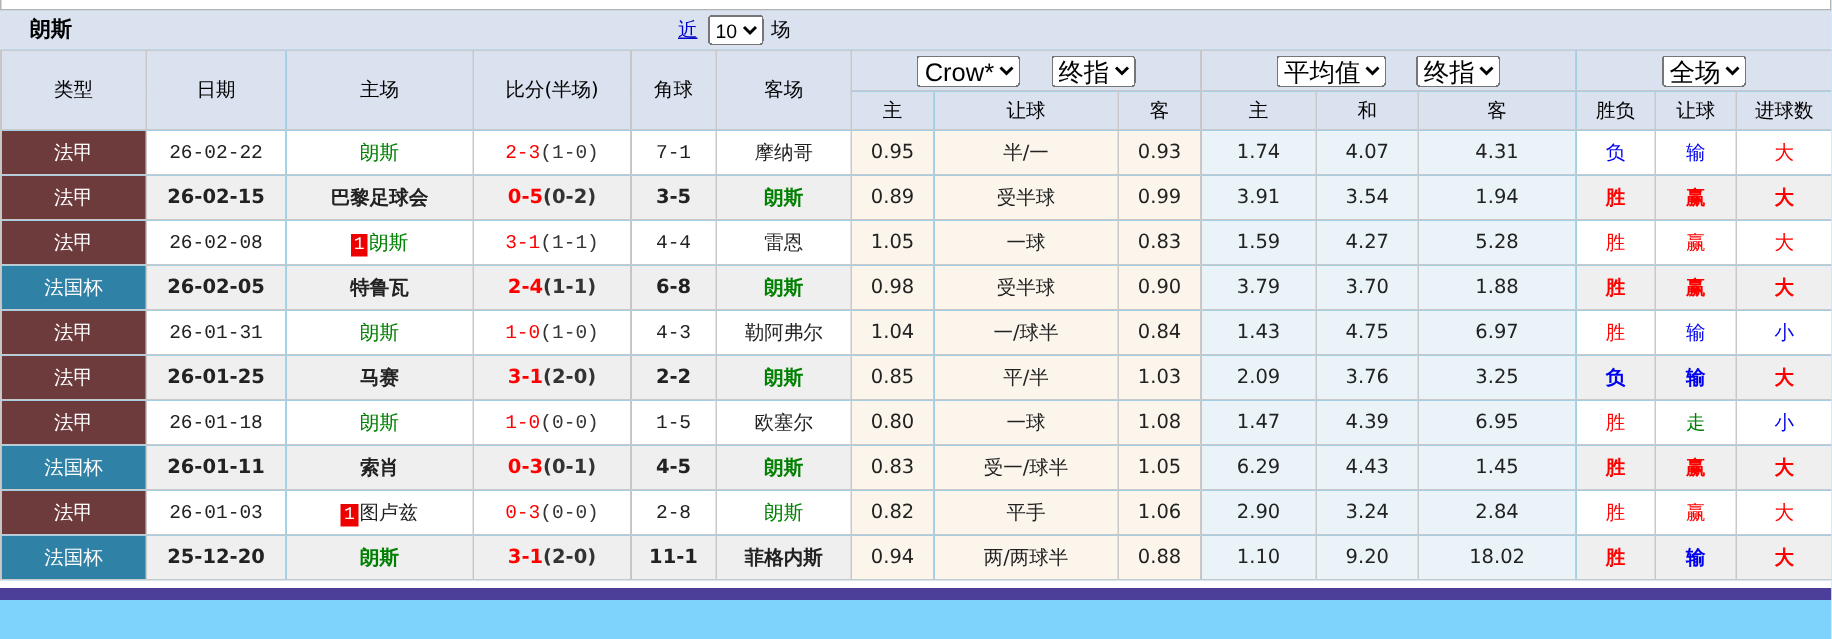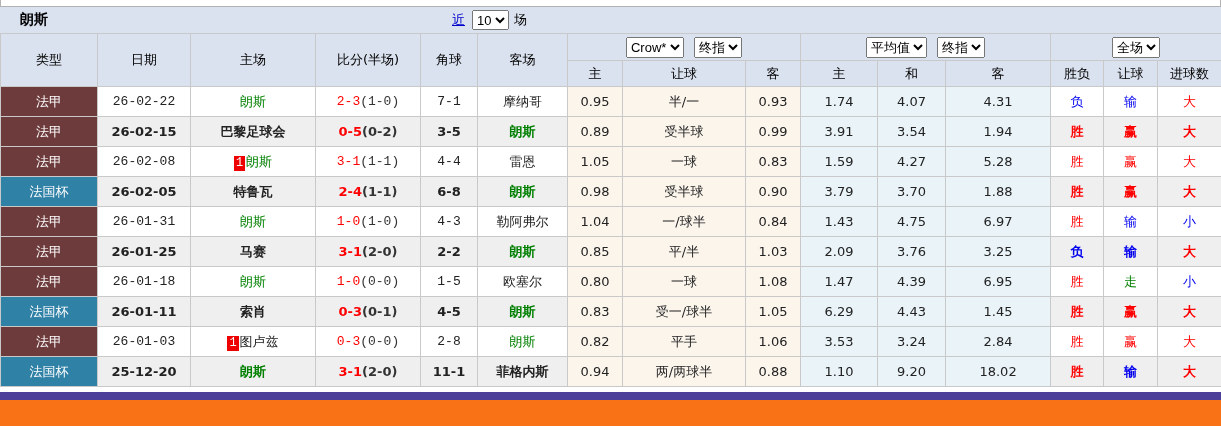--- a/index.html
+++ b/index.html
@@ -1,36 +1,36 @@
 <!DOCTYPE html>
 <html><head>
 <meta charset="utf-8">
 <style>
   * { box-sizing: border-box; }
   html,body { margin:0; padding:0; background:#fff; }
   body { font-family:"DejaVu Sans","Liberation Sans",sans-serif; }
-  .page { width:1221px; height:426px; background:#f97316; overflow:hidden; position:relative; }
+  .page { width:1221px; height:426px; background:#7dd3fc; overflow:hidden; position:relative; }
 
   .top-strip { height:7px; background:#fff; border-left:1px solid #b3b3b3; border-right:1px solid #b3b3b3; border-bottom:1px solid #b3b3b3; }
 
   .title-bar { height:26px; background:#dbe2ef; position:relative; display:flex; align-items:center; }
   .title-bar .team-title { font-size:14px; font-weight:bold; color:#000; padding-left:20px; }
   .controls { position:absolute; left:452px; top:0; height:100%; display:flex; align-items:center; font-size:13px; gap:3px; white-space:nowrap; }
   .controls .near-link { color:#0000cc; text-decoration:underline; cursor:pointer; margin-right:2px; }
   .controls select { font-size:13px; height:20px; margin:0 2px; }
   .controls input[type=checkbox] { width:14px; height:14px; margin:0 1px 0 6px; accent-color:#2b6de8; }
   .controls .flabel { color:#000; }
   .controls .flabel.navy { color:#00008b; }
 
   table.match { border-collapse:collapse; table-layout:fixed; width:1221px; font-size:13px;border-radius:9px; }
   table.match th, table.match td { border:1px solid #c9c9c9; text-align:center; padding:0 1px; overflow:hidden; white-space:nowrap; }
   thead th { background:#dbe2ef; font-weight:normal; color:#000; }
   thead tr.hrow1 th { height:27px; }
   thead tr.hrow2 th { height:26px; }
-  thead select { font-size:13px; height:21px; margin:0 3px; }
+  thead select { font-size:17px; height:21px; margin:0 8px; }
   tbody td { height:30px; color:#222; }
 
   tr.odd .alt { background:#ffffff;font-family:Liberation Mono, monospace; }
   tr.even .alt { background:#efefef;font-weight:bold; }
   td.crow { background:#fbf5ec; }
   td.avg  { background:#e9f3f8; }
   td.type-maroon { background:#6e3b3d; color:#fff; }
   td.type-teal   { background:#2f81a6; color:#fff; }
 
   .t-red { color:#ff0000; }
@@ -263,21 +263,21 @@
         <tr class="odd">
           <td class="type type-maroon">法甲</td>
           <td class="alt">26-01-03</td>
           <td class="alt"><span class="badge">1</span><span class="">图卢兹</span></td>
           <td class="alt"><span class="t-red">0-3</span><span class="half">(0-0)</span></td>
           <td class="alt">2-8</td>
           <td class="alt"><span class="t-green">朗斯</span></td>
           <td class="crow">0.82</td>
           <td class="crow">平手</td>
           <td class="crow">1.06</td>
-          <td class="avg">3.53</td>
+          <td class="avg">2.90</td>
           <td class="avg">3.24</td>
           <td class="avg">2.84</td>
           <td class="alt t-red">胜</td>
           <td class="alt t-red">赢</td>
           <td class="alt t-red">大</td>
         </tr>
         <tr class="even">
           <td class="type type-teal">法国杯</td>
           <td class="alt">25-12-20</td>
           <td class="alt"><span class="t-green">朗斯</span></td>

